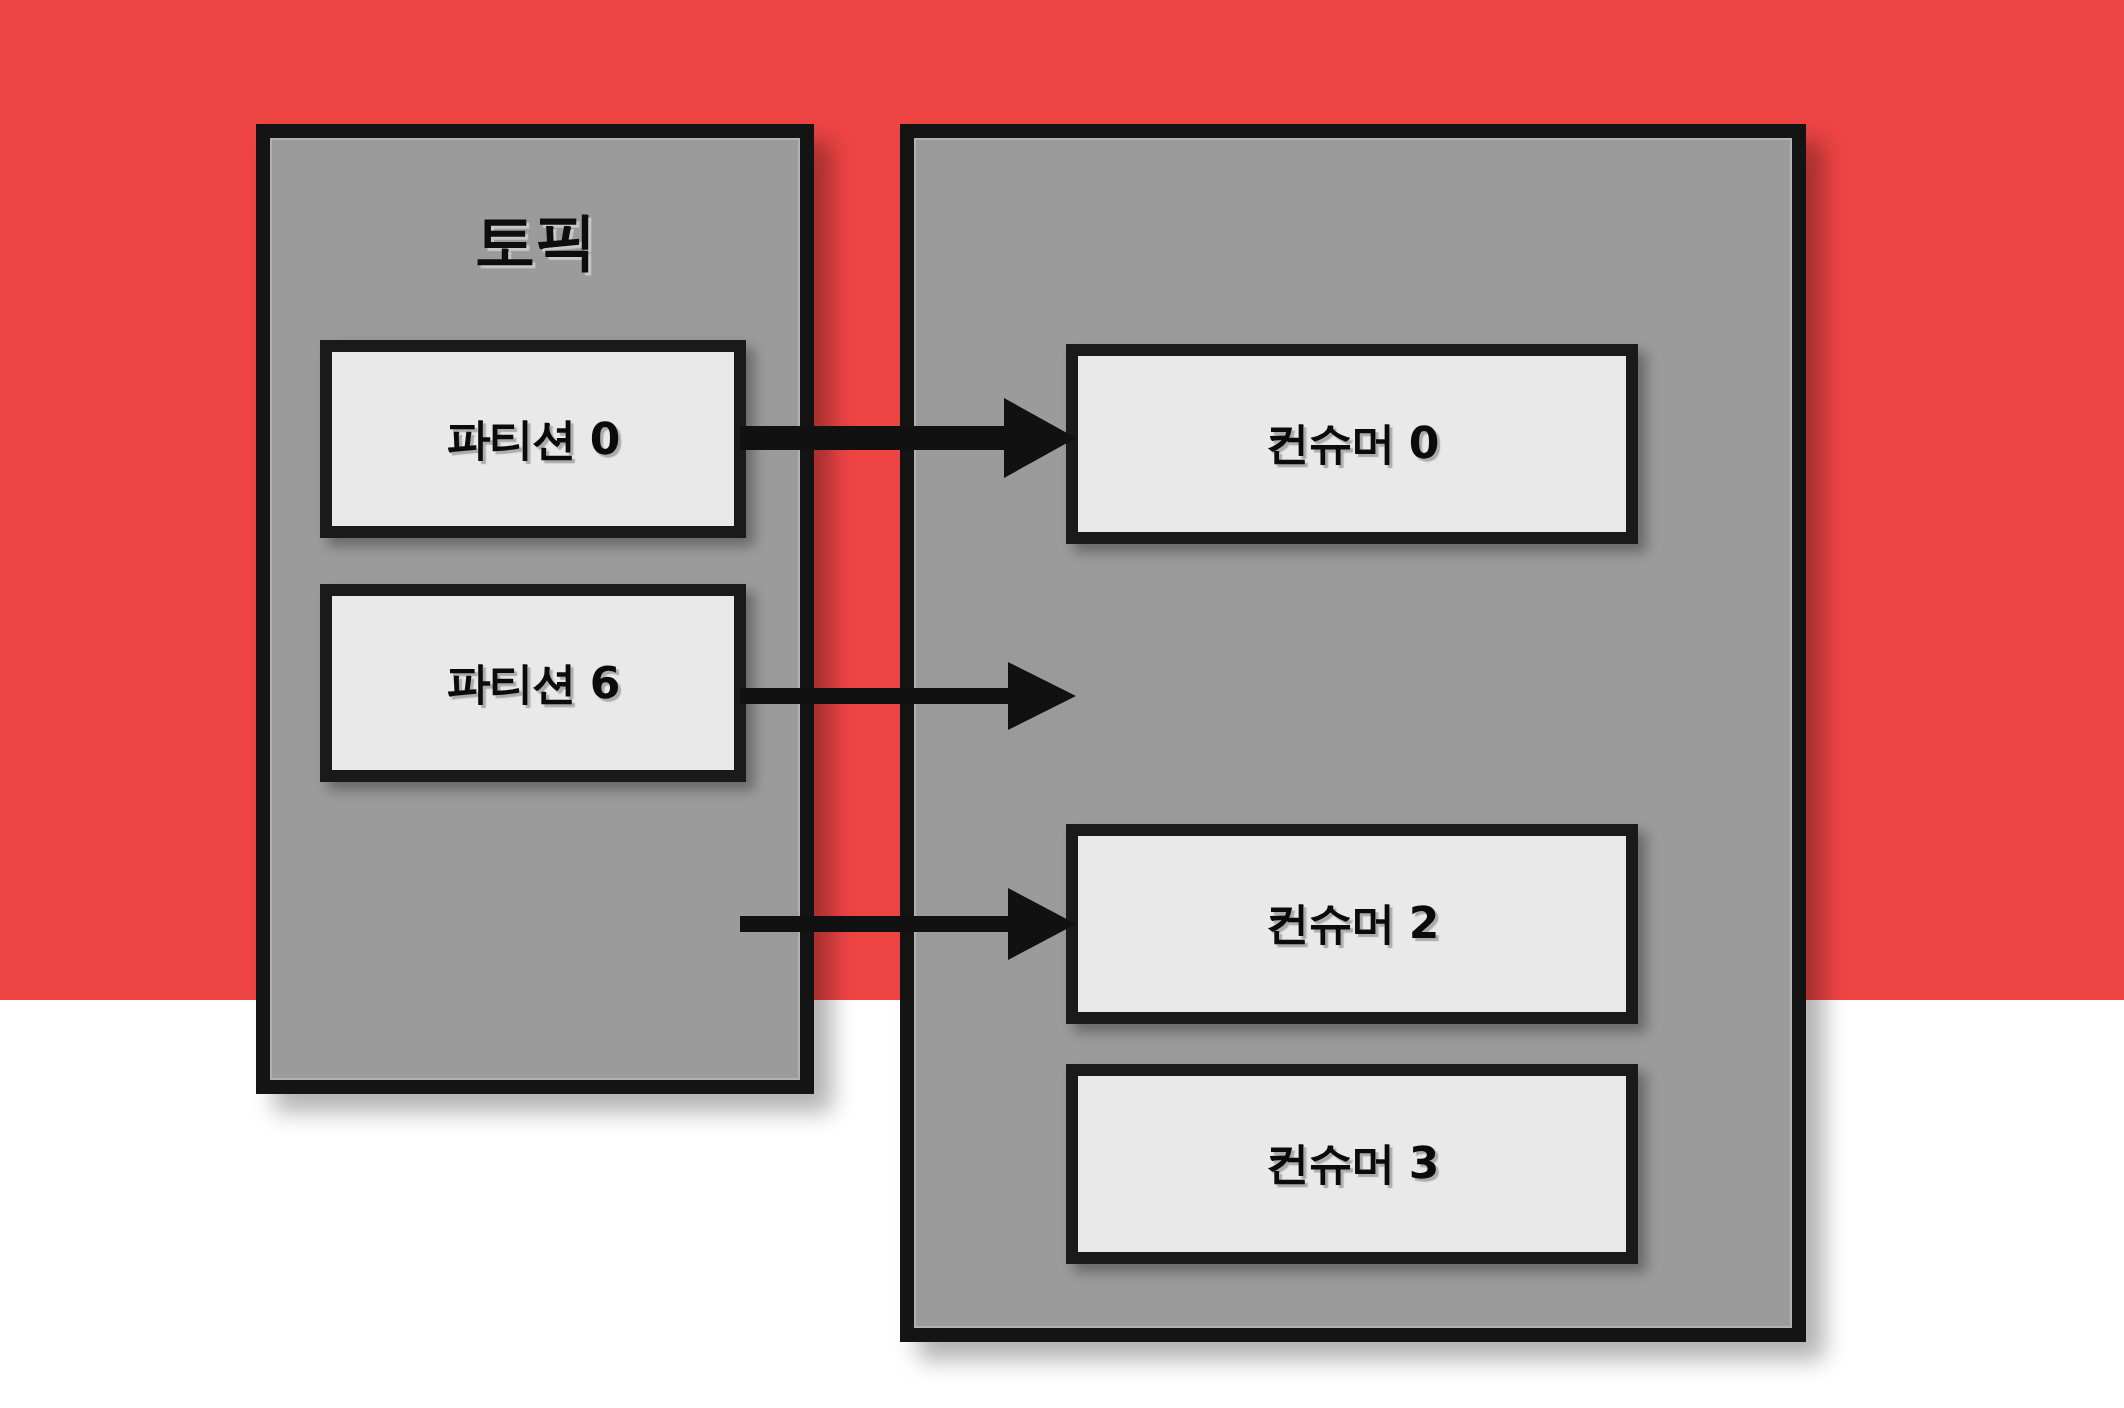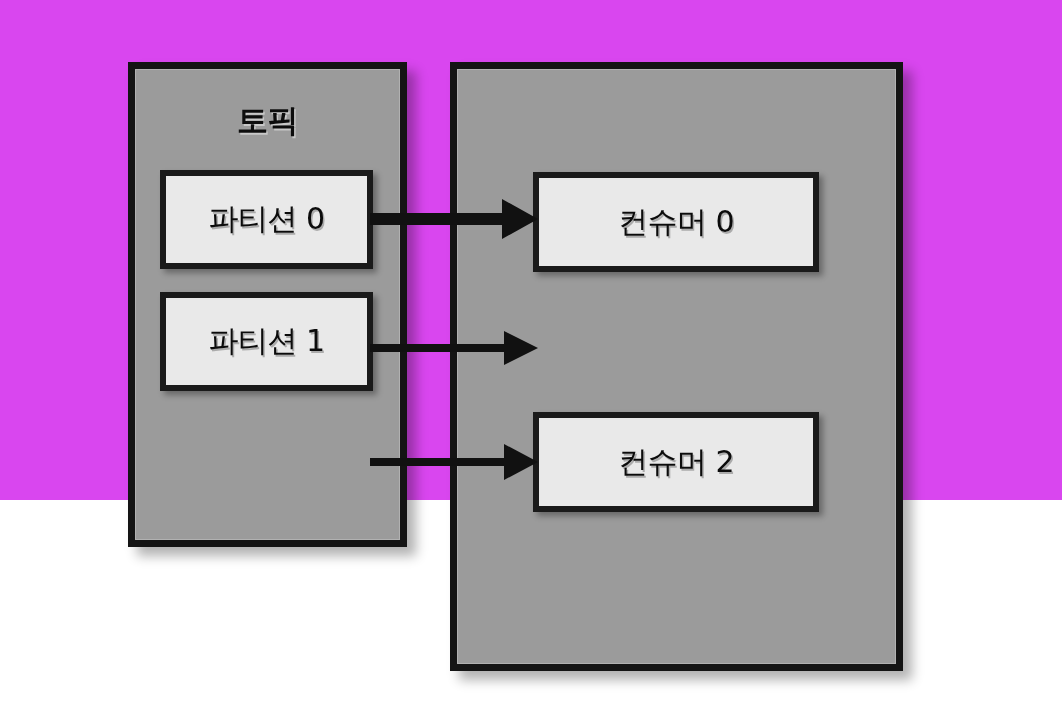--- a/index.html
+++ b/index.html
@@ -10,21 +10,21 @@
   body {
     width: 1062px;
     height: 704px;
     font-family: "DejaVu Sans", "Liberation Sans", sans-serif;
     overflow: hidden;
   }
   #canvas {
     position: relative;
     width: 1062px;
     height: 500px;
-    background: #d946ef;
+    background: #ef4444;
   }
 
   
   .panel {
     position: absolute;
     background: #9b9b9b;
     border: 7px solid #141414;
     box-sizing: border-box;
     box-shadow: 9px 9px 11px rgba(0,0,0,0.30);
   }
@@ -67,22 +67,22 @@
     position: absolute;
     background: #e9e9e9;
     border: 6px solid #1a1a1a;
     box-sizing: border-box;
     box-shadow: 4px 4px 6px rgba(0,0,0,0.33);
     display: flex;
     align-items: center;
     justify-content: center;
   }
   .node-label {
-    font-size: 30px;
-    font-weight: normal;
+    font-size: 22px;
+    font-weight: bold;
     color: #0b0b0b;
     letter-spacing: -0.5px;
     text-shadow: 1.5px 1.5px 0.6px rgba(150,150,150,0.75);
     white-space: nowrap;
   }
 
   .partition-node {
     left: 160px;
     width: 213px;
     height: 99px;
@@ -124,28 +124,31 @@
   </div>
 
   <div id="consumer-group-panel" class="panel">
     <div class="panel-inner-edge"></div>
   </div>
 
   <div id="partition-node-0" class="node partition-node">
     <span class="node-label">파티션 0</span>
   </div>
   <div id="partition-node-1" class="node partition-node">
-    <span class="node-label">파티션 1</span>
+    <span class="node-label">파티션 6</span>
   </div>
 
   <div id="consumer-node-0" class="node consumer-node">
     <span class="node-label">컨슈머 0</span>
   </div>
   <div id="consumer-node-2" class="node consumer-node">
     <span class="node-label">컨슈머 2</span>
+  </div>
+  <div id="consumer-node-3" class="node consumer-node">
+    <span class="node-label">컨슈머 3</span>
   </div>
 
   <div id="arrow-0" class="arrow">
     <svg width="172" height="44" viewBox="0 0 172 44">
       <path d="M0,16 L132,16 L132,2 L168,22 L132,42 L132,28 L0,28 Z" fill="#111111"></path>
     </svg>
   </div>
   <div id="arrow-1" class="arrow">
     <svg width="172" height="44" viewBox="0 0 172 44">
       <path d="M0,18 L134,18 L134,5 L168,22 L134,39 L134,26 L0,26 Z" fill="#111111"></path>

